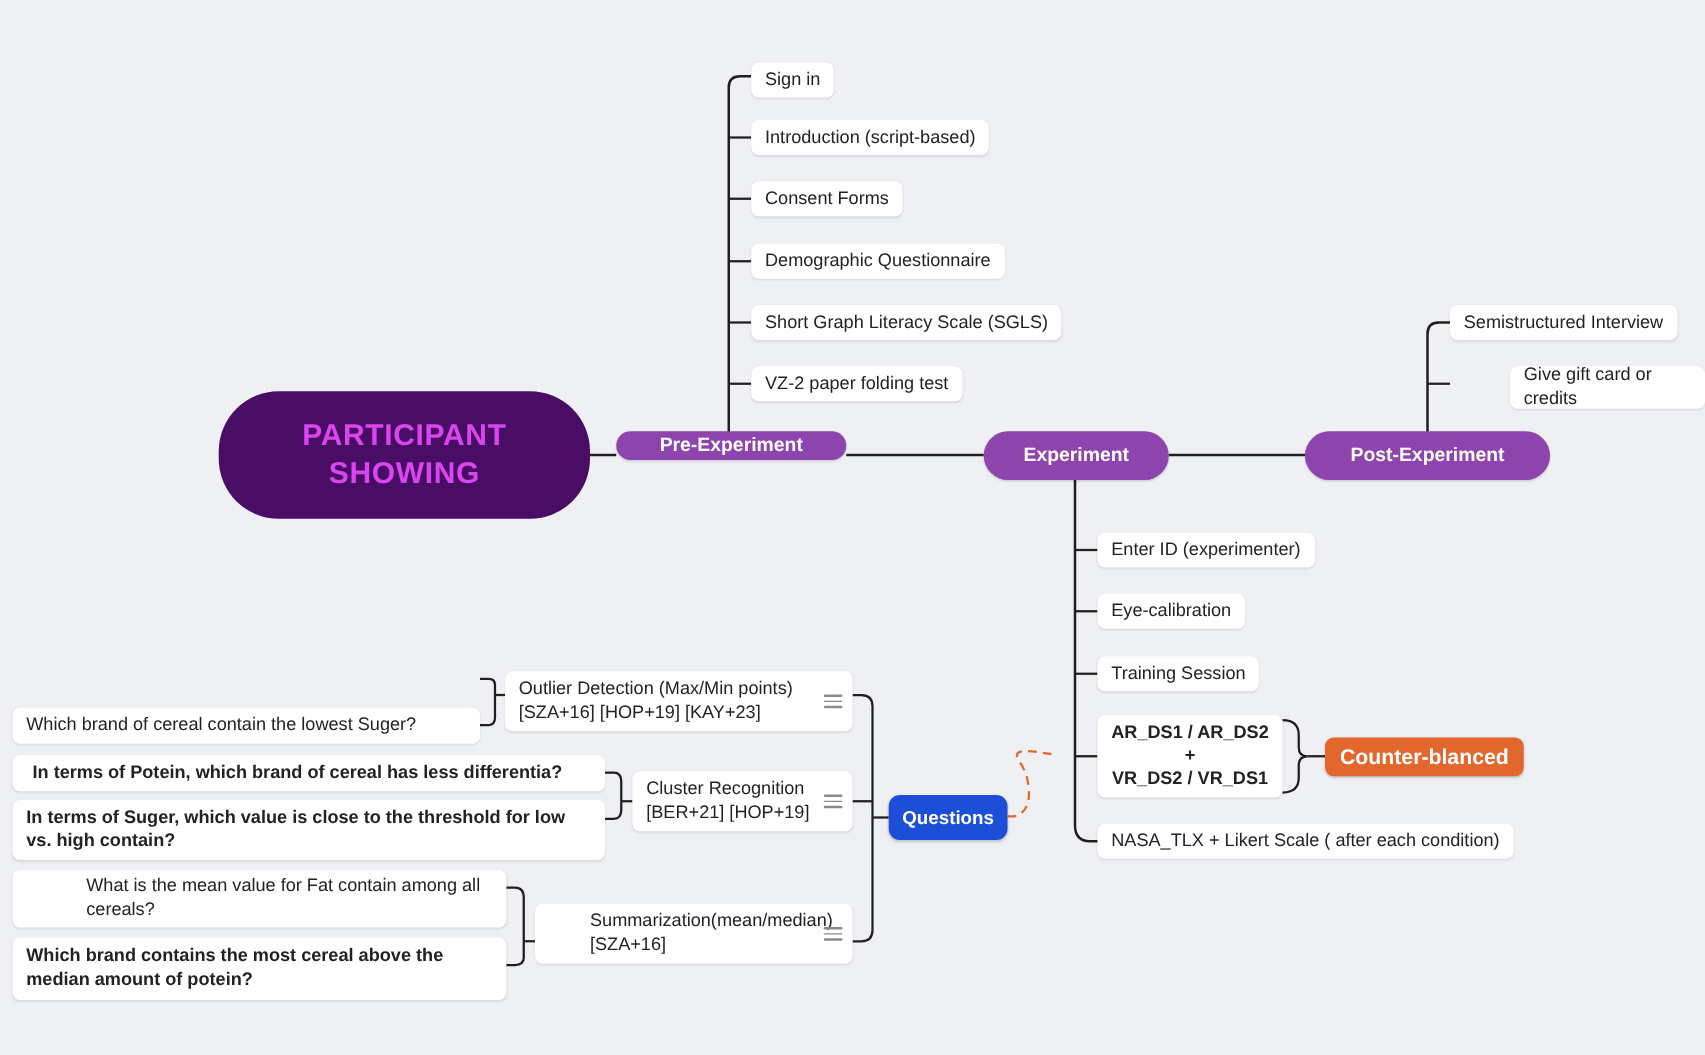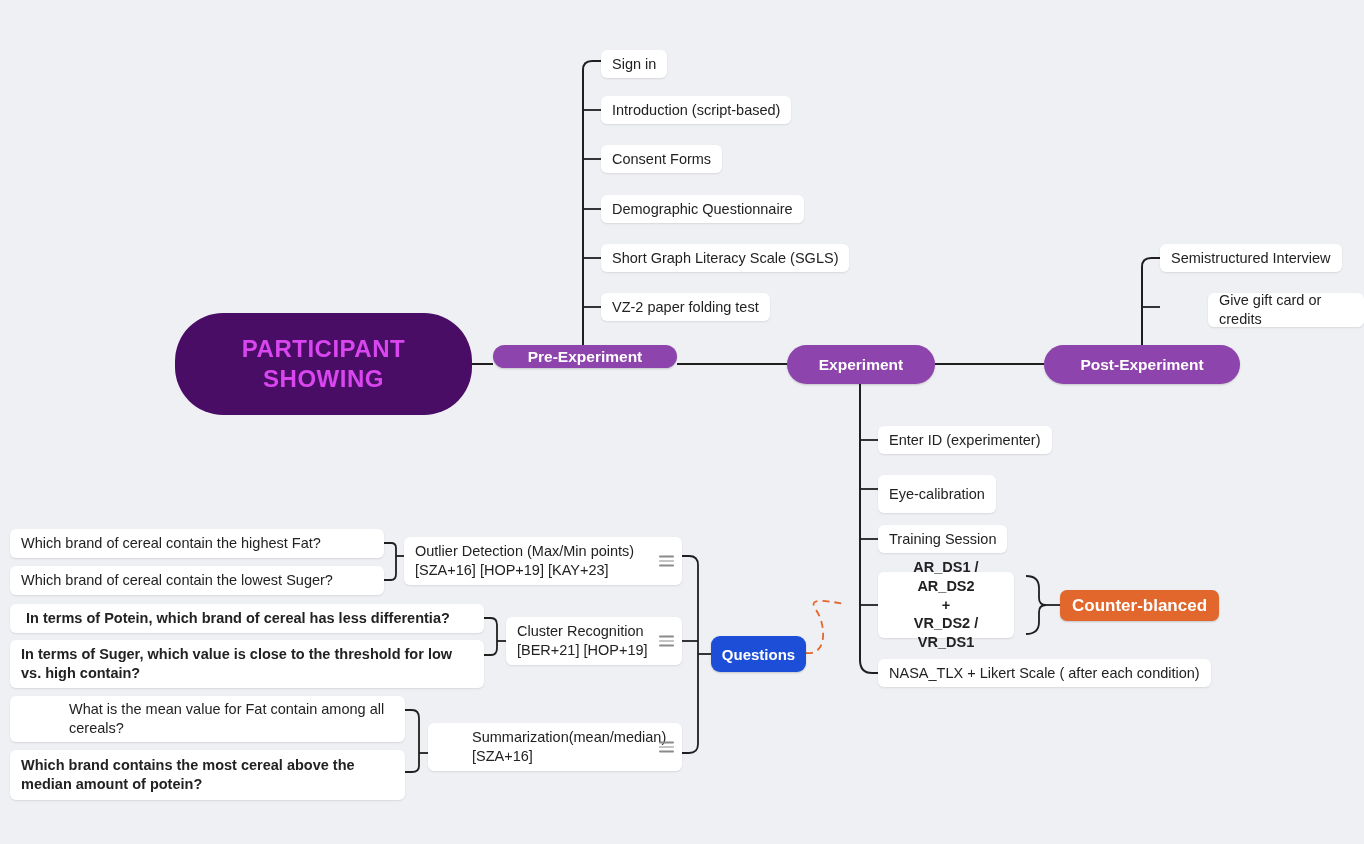--- a/index.html
+++ b/index.html
@@ -223,27 +223,27 @@
   <div class="node leaf" style="left:1160px; top:244px; height:28px;">
     <span class="txt">Semistructured Interview</span>
   </div>
   <div class="node leaf" style="left:1160px; top:293px; height:34px;margin-left:48px;">
     <span class="txt">Give gift card or credits</span>
   </div>
 
   <div class="node leaf" style="left:878px; top:426px; height:28px;">
     <span class="txt">Enter ID (experimenter)</span>
   </div>
-  <div class="node leaf" style="left:878px; top:475px; height:38px;">
+  <div class="node leaf" style="left:878px; top:475px; height:28px;">
     <span class="txt">Eye-calibration</span>
   </div>
   <div class="node leaf" style="left:878px; top:525px; height:28px;">
     <span class="txt">Training Session</span>
   </div>
-  <div class="node leaf multiline center" style="left:878px; top:572px; width:136px; height:66px;">
+  <div class="node leaf multiline center" style="left:878px; top:572px; width:148px; height:66px;">
     <span class="txt" style="width:100%; text-align:center;">AR_DS1 / AR_DS2
 +
 VR_DS2 / VR_DS1</span>
   </div>
   <div class="node leaf" style="left:878px; top:659px; height:28px;">
     <span class="txt">NASA_TLX + Likert Scale ( after each condition)</span>
   </div>
 
   <div class="node orange" style="left:1060px; top:590px; width:159px; height:31px;">
     <span>Counter-blanced</span>
@@ -251,23 +251,20 @@
 
   <div class="node teal" style="left:711px; top:636px; width:95px; height:36px;">
     <span>Questions</span>
   </div>
 
   <div class="node leaf multiline has-note" style="left:404px; top:537px; width:278px; height:48px;">
     <span class="txt">Outlier Detection (Max/Min points)
 [SZA+16] [HOP+19] [KAY+23]</span>
     <span class="note-icon"><i></i><i></i><i></i></span>
   </div>
-  <div class="node leaf" style="left:10px; top:529px; width:374px; height:29px;">
-    <span class="txt">Which brand of cereal contain the highest Fat?</span>
-  </div>
   <div class="node leaf" style="left:10px; top:566px; width:374px; height:29px;">
     <span class="txt">Which brand of cereal contain the lowest Suger?</span>
   </div>
 
   <div class="node leaf multiline has-note" style="left:506px; top:617px; width:176px; height:48px;">
     <span class="txt">Cluster Recognition
 [BER+21] [HOP+19]</span>
     <span class="note-icon"><i></i><i></i><i></i></span>
   </div>
   <div class="node leaf bold" style="left:10px; top:604px; width:474px; height:29px;padding-left:16px;">

